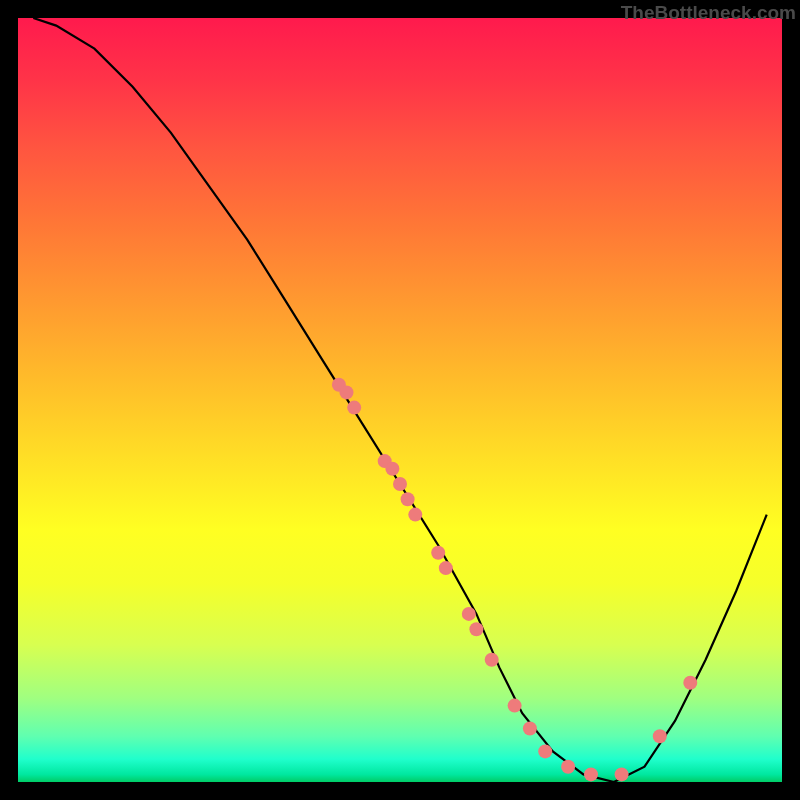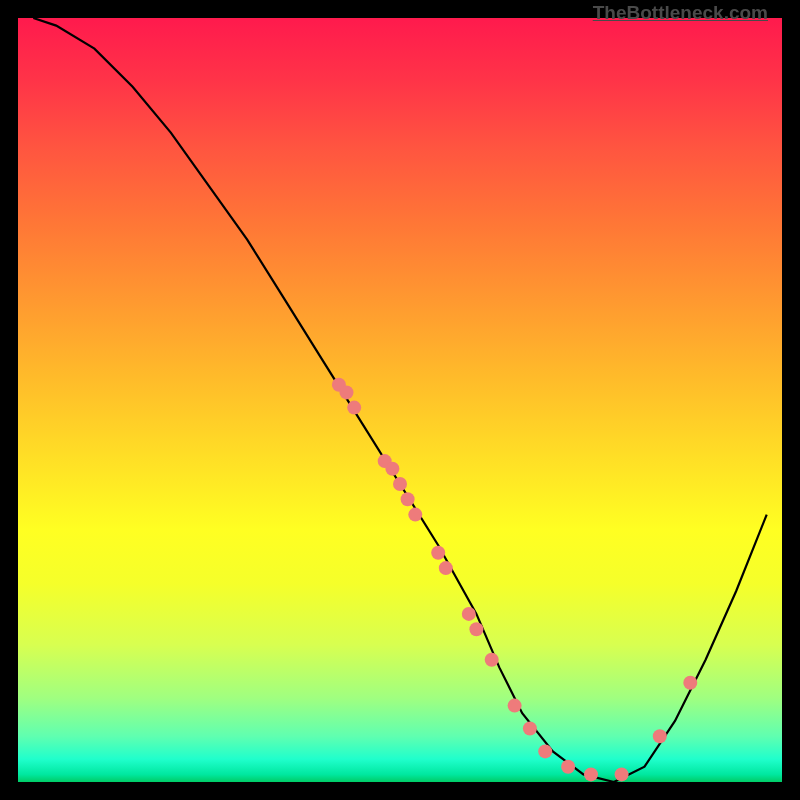--- a/index.html
+++ b/index.html
@@ -37,27 +37,26 @@
       #d8ff50 82%,
       #a0ff80 89%,
       #60ffb0 94%,
       #20ffcc 97%,
       #00e8a0 99%,
       #00cc66 100%
     );
   }
   .watermark {
     position: absolute;
-    right: 32px;
+    right: 4px;
     top: 2px;
     font-size: 19px;
     font-weight: bold;
     color: #4a4a4a;
     z-index: 10;
-    text-decoration: underline;
   }
   svg.curve {
     position: absolute;
     left: 0;
     top: 0;
     width: 100%;
     height: 100%;
     z-index: 5;
   }
 </style>

